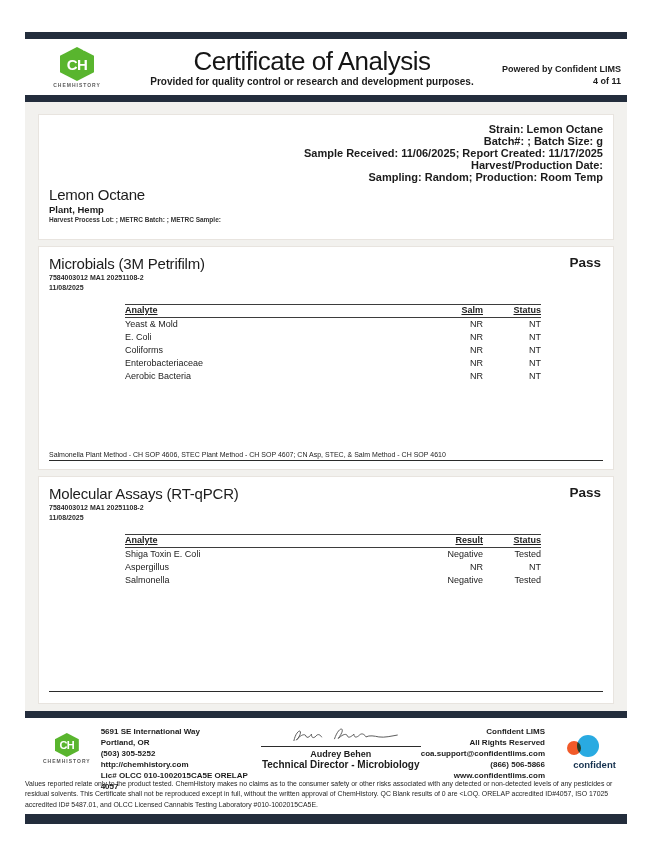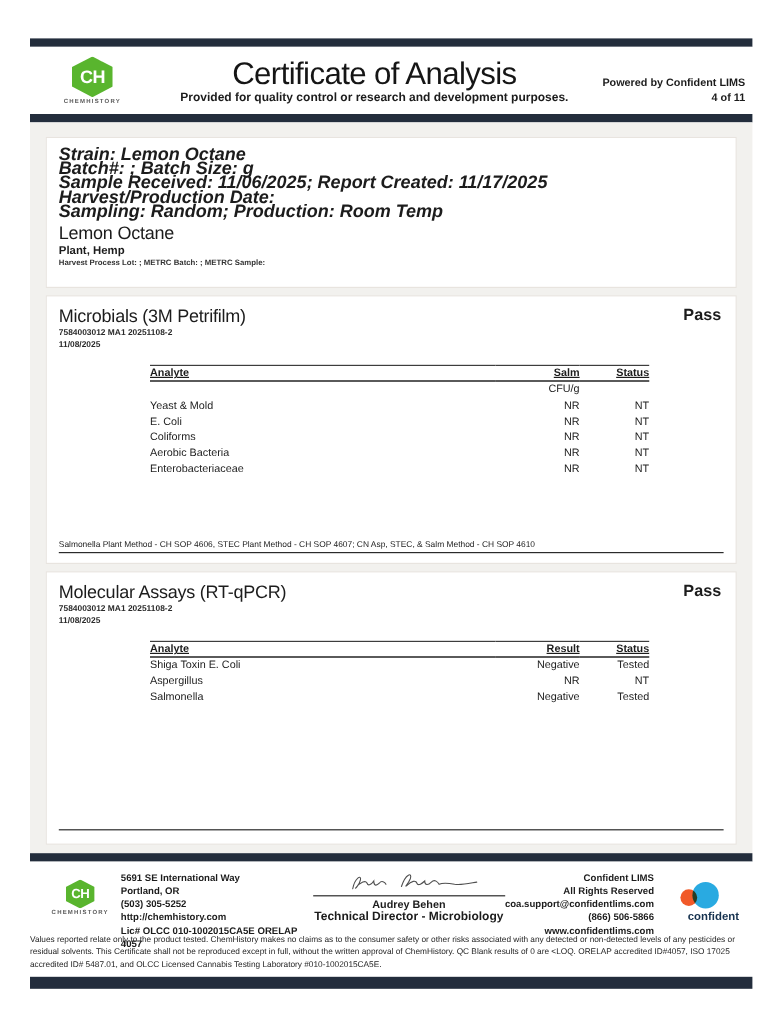--- a/index.html
+++ b/index.html
@@ -31,21 +31,21 @@
   .header-right{width:120px;text-align:right;font-size:9px;font-weight:600;line-height:12px;align-self:flex-end;padding-bottom:6px;}
 
   
   .content{background:var(--graybg);padding:12px 13px 7px;}
   .card{background:#fff;border:1px solid var(--cardborder);padding:8px 10px 5px;display:flex;flex-direction:column;}
   .card + .card{margin-top:6px;}
   .card.info{height:126px;}
   .card.section-a{height:224px;}
   .card.section-b{height:228px;}
 
-  .sample-lines{text-align:left;font-size:15px;font-weight:600;line-height:12px;font-style:italic;}
+  .sample-lines{text-align:right;font-size:11px;font-weight:600;line-height:12px;}
   .product-name{font-size:15px;font-weight:500;margin-top:3px;letter-spacing:-0.2px;}
   .product-type{font-size:9.5px;font-weight:600;margin-top:1px;}
   .product-meta{font-size:6.5px;font-weight:600;margin-top:1px;color:#333;}
 
   .section-head{display:flex;justify-content:space-between;align-items:flex-start;}
   .section-title{font-size:15px;font-weight:500;letter-spacing:-0.2px;}
   .section-status{font-size:13.5px;font-weight:600;padding-right:2px;}
   .section-sub{font-size:7px;font-weight:600;color:#2a2a2a;line-height:9px;margin-top:1px;}
 
   table.analytes{border-collapse:collapse;margin:12px 0 0 76px;width:416px;font-size:9px;}
@@ -137,47 +137,42 @@
             <col class="c-status">
           </colgroup>
         <thead>
           <tr>
             <th>Analyte</th>
             <th class="num">Salm</th>
             <th class="num">Status</th>
           </tr>
         </thead>
         <tbody>
-          <tr class="units-row">
-            <td></td>
-            <td class="num">CFU/g</td>
-            <td></td>
-          </tr>
           <tr>
             <td>Yeast &amp; Mold</td>
             <td class="num">NR</td>
             <td class="num">NT</td>
           </tr>
           <tr>
             <td>E. Coli</td>
             <td class="num">NR</td>
             <td class="num">NT</td>
           </tr>
           <tr>
             <td>Coliforms</td>
             <td class="num">NR</td>
             <td class="num">NT</td>
           </tr>
           <tr>
+            <td>Enterobacteriaceae</td>
+            <td class="num">NR</td>
+            <td class="num">NT</td>
+          </tr>
+          <tr>
             <td>Aerobic Bacteria</td>
-            <td class="num">NR</td>
-            <td class="num">NT</td>
-          </tr>
-          <tr>
-            <td>Enterobacteriaceae</td>
             <td class="num">NR</td>
             <td class="num">NT</td>
           </tr>
         </tbody>
       </table>
 
       <div class="footnote">Salmonella Plant Method - CH SOP 4606, STEC Plant Method - CH SOP 4607; CN Asp, STEC, &amp; Salm Method - CH SOP 4610</div>
     </div>
 
     <div class="card section-b">

